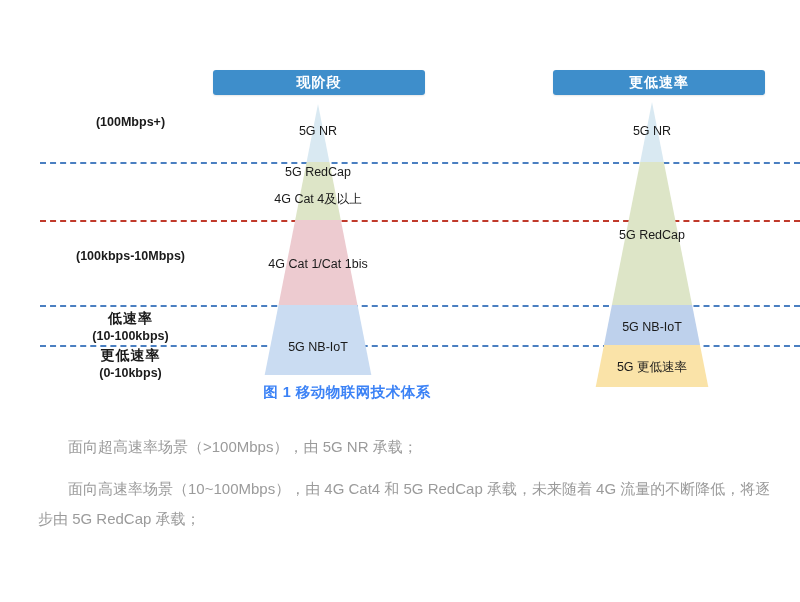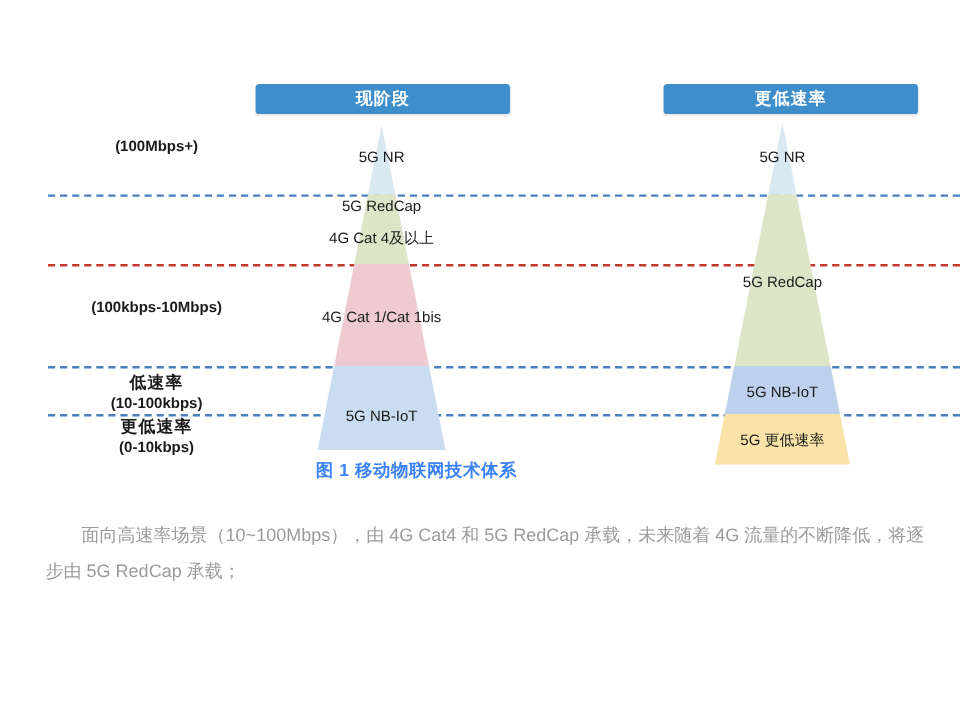--- a/index.html
+++ b/index.html
@@ -186,14 +186,15 @@
     <div class="band-label" style="left:652px;top:193px;">5G  RedCap</div>
     <div class="band-label" style="left:652px;top:285px;">5G NB-IoT</div>
     <div class="band-label" style="left:652px;top:325px;">5G 更低速率</div>
   </div>
 
 </div>
 
 <div id="caption">图 1 移动物联网技术体系</div>
 
 <div id="body-text">
+  <p>面向超高速率场景（&gt;100Mbps），由 5G NR 承载；</p>
   <p>面向高速率场景（10~100Mbps），由 4G Cat4 和 5G RedCap 承载，未来随着 4G 流量的不断降低，将逐步由 5G RedCap 承载；</p>
 </div>
 
 </body></html>

